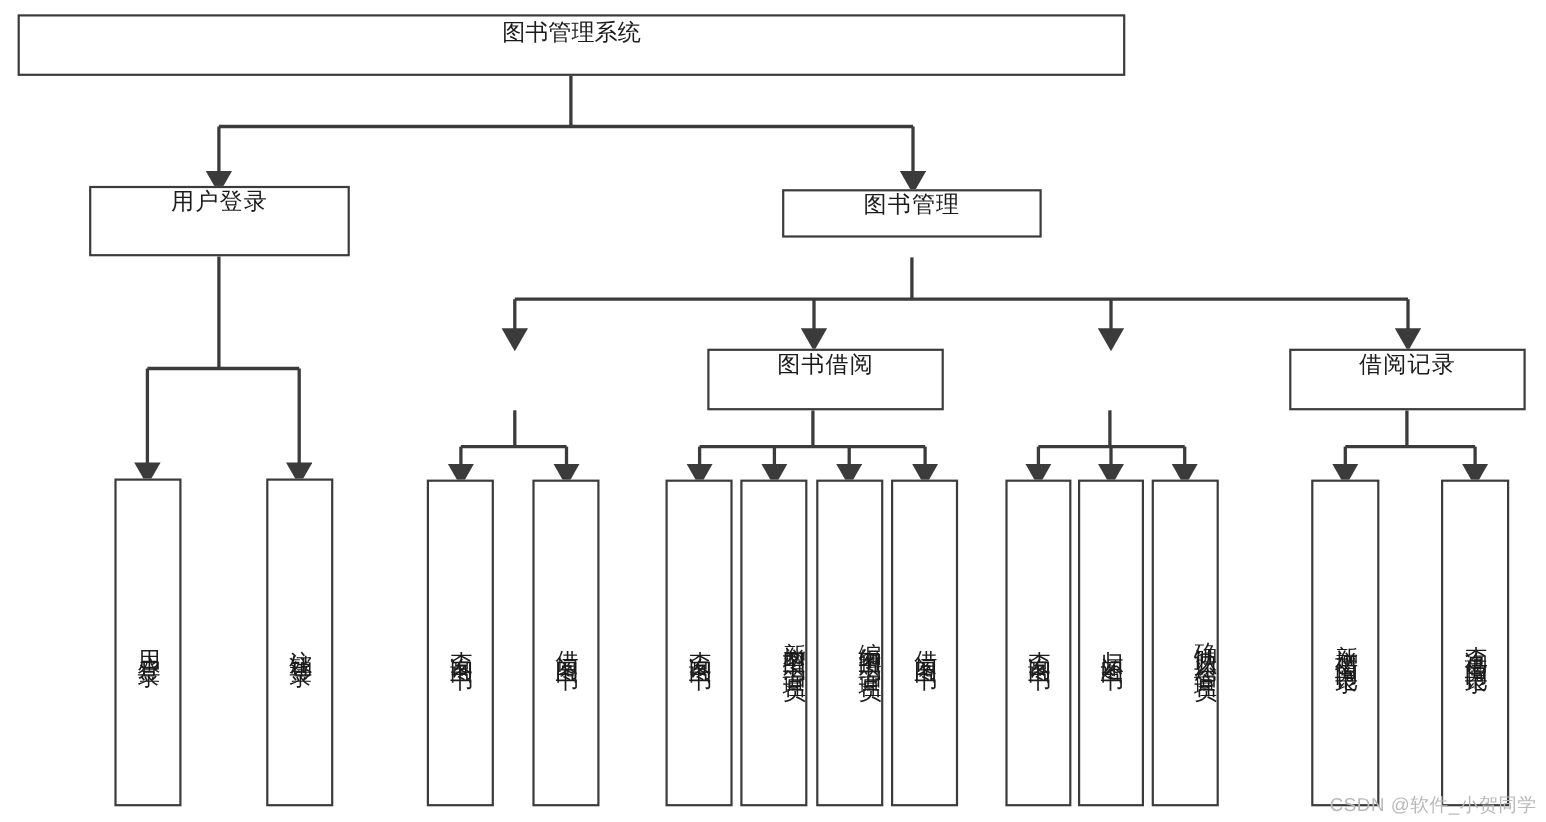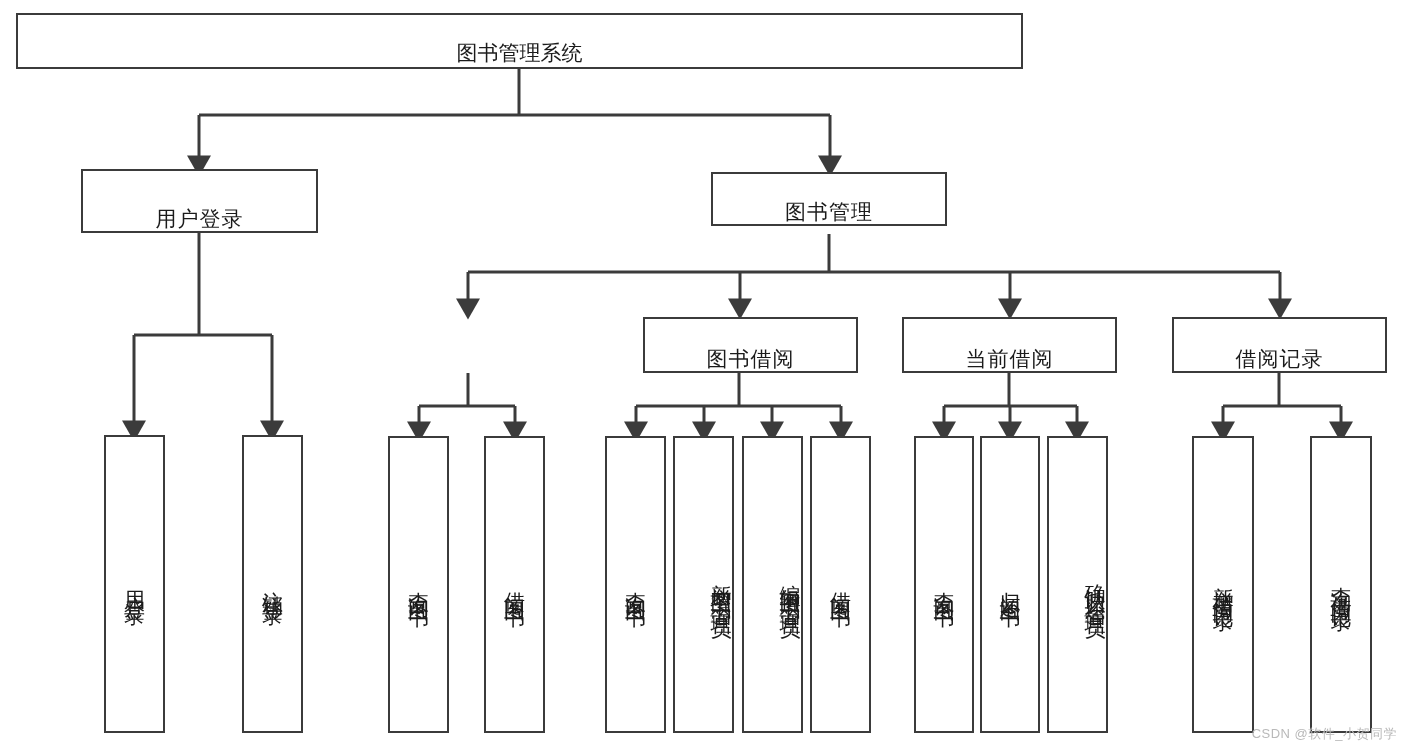--- a/index.html
+++ b/index.html
@@ -24,21 +24,21 @@
     width: 1405px;
     height: 747px;
     pointer-events: none;
   }
   .node {
     position: absolute;
     box-sizing: border-box;
     border: 2px solid #3b3b3b;
     background: #ffffff;
     display: flex;
-    align-items: flex-end;
+    align-items: flex-start;
     justify-content: center;
     color: #1b1b1b;
   }
   .node.h {
     font-size: 21px;
     letter-spacing: 1px;
     line-height: 1.2;
   }
   .node.root {
     font-size: 21px;
@@ -60,21 +60,21 @@
   .vlabel {
     writing-mode: vertical-rl;
     text-orientation: upright;
     display: block;
     white-space: nowrap;
   }
   #watermark {
     position: absolute;
     right: 8px;
     bottom: 4px;
-    font-size: 13px;
+    font-size: 17px;
     color: #b9b9b9;
     letter-spacing: 0.5px;
     white-space: nowrap;
   }
 </style>
 </head>
 <body>
 
 <div id="canvas">
 
@@ -130,32 +130,29 @@
   </svg>
 
   <div class="node root" style="left:16px; top:13px; width:1007px; height:56px;">
     <span>图书管理系统</span>
   </div>
 
   <div class="node h" style="left:81px; top:169px; width:237px; height:64px;">
     <span>用户登录</span>
   </div>
 
-  <div class="node h" style="left:711px; top:172px; width:236px; height:54px;">
+  <div class="node h" style="left:711px; top:172px; width:236px; height:44px;">
     <span>图书管理</span>
   </div>
 
 
   <div class="node h" style="left:632px; top:317px; width:215px; height:56px;margin-left:11px;">
     <span>图书借阅</span>
   </div>
 
-  <div class="node h" style="left:902px; top:317px; width:215px; height:56px;">
-    <span>当前借阅</span>
-  </div>
 
   <div class="node h" style="left:1172px; top:317px; width:215px; height:56px;">
     <span>借阅记录</span>
   </div>
 
   <div class="node v mid" style="left:104px; top:435px; width:61px; height:298px;">
     <span class="vlabel">用户登录</span>
   </div>
 
   <div class="node v mid" style="left:242px; top:435px; width:61px; height:298px;">

